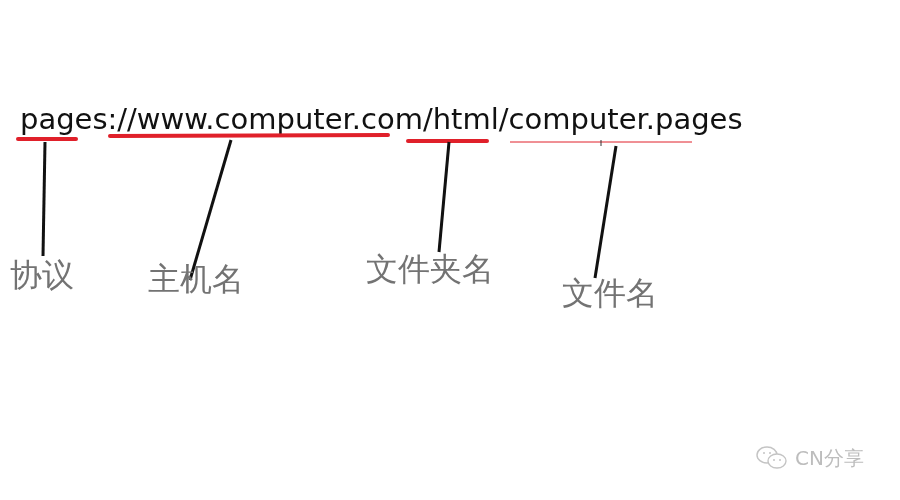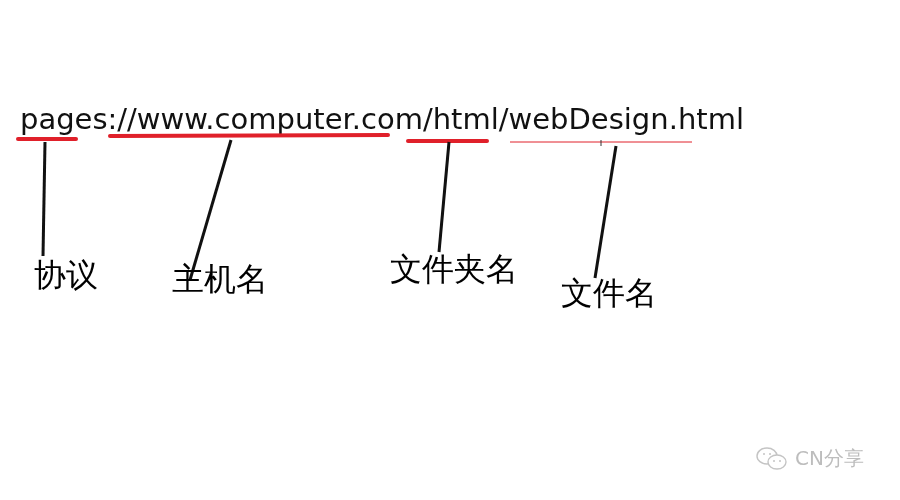--- a/index.html
+++ b/index.html
@@ -6,55 +6,54 @@
   body {
     width: 900px; height: 500px; background: #ffffff; position: relative; overflow: hidden;
     font-family: "DejaVu Sans", sans-serif;
   }
   .url {
     position: absolute; left: 20px; top: 102px;
     font-size: 29px; color: #111; letter-spacing: 0px; white-space: nowrap;
     font-family: "DejaVu Sans", sans-serif;
   }
   .label {
-    position: absolute; font-size: 32px; color: #000000; white-space: nowrap;
+    position: absolute; font-size: 32px; color: #737373; white-space: nowrap;
     font-family: "DejaVu Sans", sans-serif;
-    margin-left: 24px;
   }
   svg.overlay { position: absolute; left: 0; top: 0; }
   .watermark {
-    position: absolute; left: 755px; top: 445px; display: flex; align-items: flex-end; gap: 6px;
+    position: absolute; left: 755px; top: 445px; display: flex; align-items: flex-start; gap: 6px;
     color: #bdbdbd; font-size: 20px;
   }
 </style>
 </head>
 <body>
 
 <div class="url">
-  <span>pages</span><span>://</span><span>www.computer.com</span><span>/</span><span>html</span><span>/</span><span>webDesign.html</span>
+  <span>pages</span><span>://</span><span>www.computer.com</span><span>/</span><span>html</span><span>/</span><span>computer.pages</span>
 </div>
 
 <svg class="overlay" width="900" height="500">
 
   <line x1="18" y1="139" x2="76" y2="139" stroke="#e0202a" stroke-width="4" stroke-linecap="round"></line>
   <line x1="110" y1="136" x2="388" y2="135" stroke="#e0202a" stroke-width="4" stroke-linecap="round"></line>
   <line x1="408" y1="141" x2="487" y2="141" stroke="#e0202a" stroke-width="4" stroke-linecap="round"></line>
   <line x1="510" y1="142" x2="692" y2="142" stroke="#e0202a" stroke-width="1"></line>
   <line x1="601" y1="140" x2="601" y2="146" stroke="#333" stroke-width="1"></line>
 
   <line x1="45" y1="142" x2="43" y2="256" stroke="#111" stroke-width="3"></line>
   <line x1="231" y1="140" x2="190" y2="280" stroke="#111" stroke-width="3"></line>
   <line x1="449" y1="142" x2="439" y2="252" stroke="#111" stroke-width="3"></line>
   <line x1="616" y1="146" x2="595" y2="278" stroke="#111" stroke-width="3"></line>
 </svg>
 
 <div class="label" style="left:10px; top:254px;">协议</div>
 <div class="label" style="left:148px; top:258px;text-align:right;">主机名</div>
 <div class="label" style="left:366px; top:248px;font-family:Liberation Serif, serif;">文件夹名</div>
-<div class="label" style="left:537px; top:272px;">文件名</div>
+<div class="label" style="left:562px; top:272px;">文件名</div>
 
 <div class="watermark">
   <svg width="34" height="26" viewBox="0 0 34 26">
     <ellipse cx="12" cy="10" rx="10" ry="8" fill="none" stroke="#c4c4c4" stroke-width="1.4"></ellipse>
     <ellipse cx="22" cy="16" rx="9" ry="7" fill="#fff" stroke="#c4c4c4" stroke-width="1.4"></ellipse>
     <circle cx="9" cy="8" r="1" fill="#c4c4c4"></circle>
       <circle cx="15" cy="8" r="1" fill="#c4c4c4"></circle>
     <circle cx="19" cy="15" r="1" fill="#c4c4c4"></circle>
       <circle cx="25" cy="15" r="1" fill="#c4c4c4"></circle>
   </svg>

